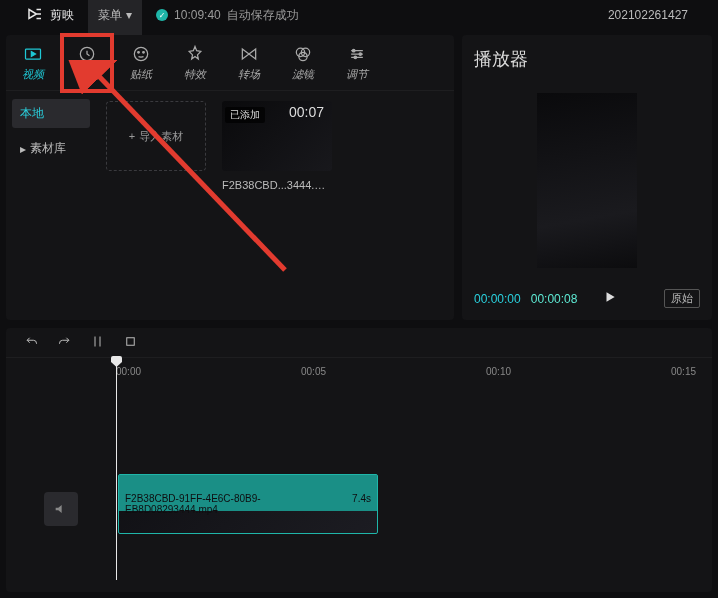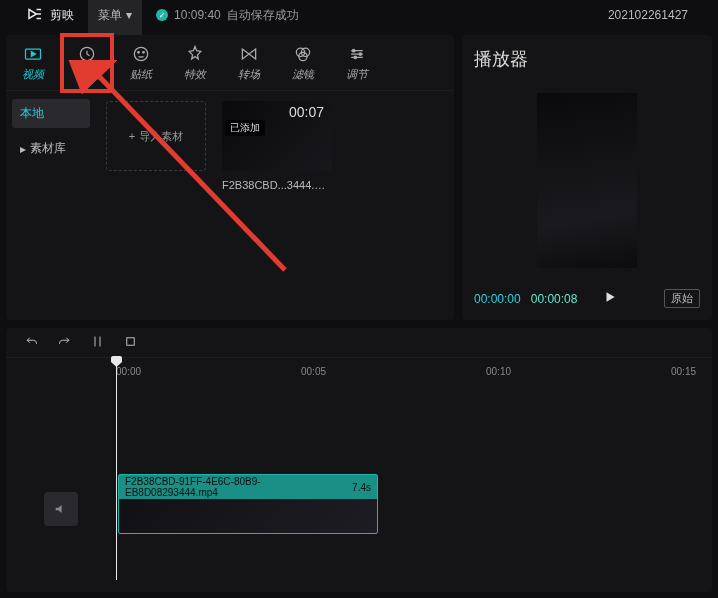--- a/index.html
+++ b/index.html
@@ -24,21 +24,21 @@
   .arrow-svg { position: absolute; top: 60px; left: 65px; width: 240px; height: 220px; z-index: 4; pointer-events: none; }
 
   .left-body { display: flex; flex: 1; }
   .side-nav { width: 90px; padding: 8px 6px; display: flex; flex-direction: column; gap: 6px; }
   .side-item { font-size: 12px; padding: 6px 8px; border-radius: 3px; color: #bbb; display: flex; align-items: center; gap: 4px; }
   .side-item.sel { background: #2a2a2e; color: #2ad1de; }
   .media-area { flex: 1; padding: 10px; display: flex; gap: 16px; align-items: flex-start; }
   .import-box { width: 100px; height: 70px; border: 1px dashed #3a3a3e; border-radius: 4px; display: flex; align-items: center; justify-content: center; font-size: 11px; color: #9a9a9a; gap: 4px; }
   .clip-card { width: 110px; display: flex; flex-direction: column; }
   .clip-thumb { width: 110px; height: 70px; background: linear-gradient(135deg,#0a0a0c,#18181c); border-radius: 3px; position: relative; }
-  .badge-added { position: absolute; top: 19px; left: 3px; background: rgba(0,0,0,0.7); color: #ddd; font-size: 10px; padding: 1px 5px; border-radius: 2px; }
+  .badge-added { position: absolute; top: 6px; left: 3px; background: rgba(0,0,0,0.7); color: #ddd; font-size: 10px; padding: 1px 5px; border-radius: 2px; }
   .badge-dur { position: absolute; top: 3px; right: 8px; color: #ddd; font-size: 14px; }
   .clip-name { font-size: 11px; color: #bbb; margin-top: 8px; text-align: center; overflow: hidden; text-overflow: ellipsis; white-space: nowrap; }
 
   .player-panel { flex: 1; background: #141416; border-radius: 4px; padding: 12px; display: flex; flex-direction: column; }
   .player-title { font-size: 18px; color: #ddd; margin-bottom: 8px; }
   .player-screen { flex: 1; display: flex; align-items: center; justify-content: center; }
   .screen-black { width: 100px; height: 175px; background: linear-gradient(170deg,#0a0a0c,#1a1a1e 70%,#0c0c0e); }
   .player-bar { display: flex; align-items: center; gap: 10px; font-size: 12px; padding-top: 8px; }
   .time-cur { color: #2ad1de; }
   .time-dur { color: #5eead4; }
@@ -48,21 +48,21 @@
   .timeline { margin: 8px 6px 0 6px; background: #141416; border-radius: 4px; height: 264px; position: relative; }
   .tl-toolbar { height: 30px; display: flex; align-items: center; gap: 18px; padding: 0 18px; border-bottom: 1px solid #1e1e20; font-size: 14px; color: #bbb; }
   .tl-tool svg { width: 15px; height: 15px; stroke: currentColor; fill: none; stroke-width: 1.6; }
   .tl-ruler { height: 22px; position: relative; margin-left: 110px; font-size: 10px; color: #888; }
   .tick { position: absolute; top: 8px; }
   .tl-body { position: relative; height: 200px; }
   .playhead { position: absolute; left: 110px; top: -22px; bottom: 0; width: 1px; background: #e8e8e8; }
   .playhead::before { content: ""; position: absolute; top: -2px; left: -5px; width: 11px; height: 11px; background: #e8e8e8; border-radius: 2px; clip-path: polygon(0 0,100% 0,100% 55%,50% 100%,0 55%); }
   .audio-tool { position: absolute; left: 38px; top: 112px; width: 34px; height: 34px; background: #2a2a2e; border-radius: 4px; display: flex; align-items: center; justify-content: center; color: #888; }
   .track-clip { position: absolute; left: 112px; top: 94px; width: 260px; height: 60px; background: linear-gradient(135deg,#101014,#1c1c22); border: 1px solid #1fb6a9; border-radius: 2px; }
-  .track-label { height: 20px; background: #1a8f86; color: #0e0e10; font-size: 10px; display: flex; align-items: center; padding: 12px 6px; gap: 8px; }
+  .track-label { height: 20px; background: #1a8f86; color: #0e0e10; font-size: 10px; display: flex; padding: 18px 6px; gap: 8px; }
 </style>
 </head>
 <body>
 
 <div class="titlebar">
   <div class="logo-wrap">
     <span>
       <svg width="18" height="18" viewBox="0 0 24 24">
           <path d="M4 6 L14 12 L4 18 Z M14 6 L20 6 M14 12 L20 12 M14 18 L20 18" stroke="#e8e8e8" stroke-width="2" fill="none"></path>
         </svg>

